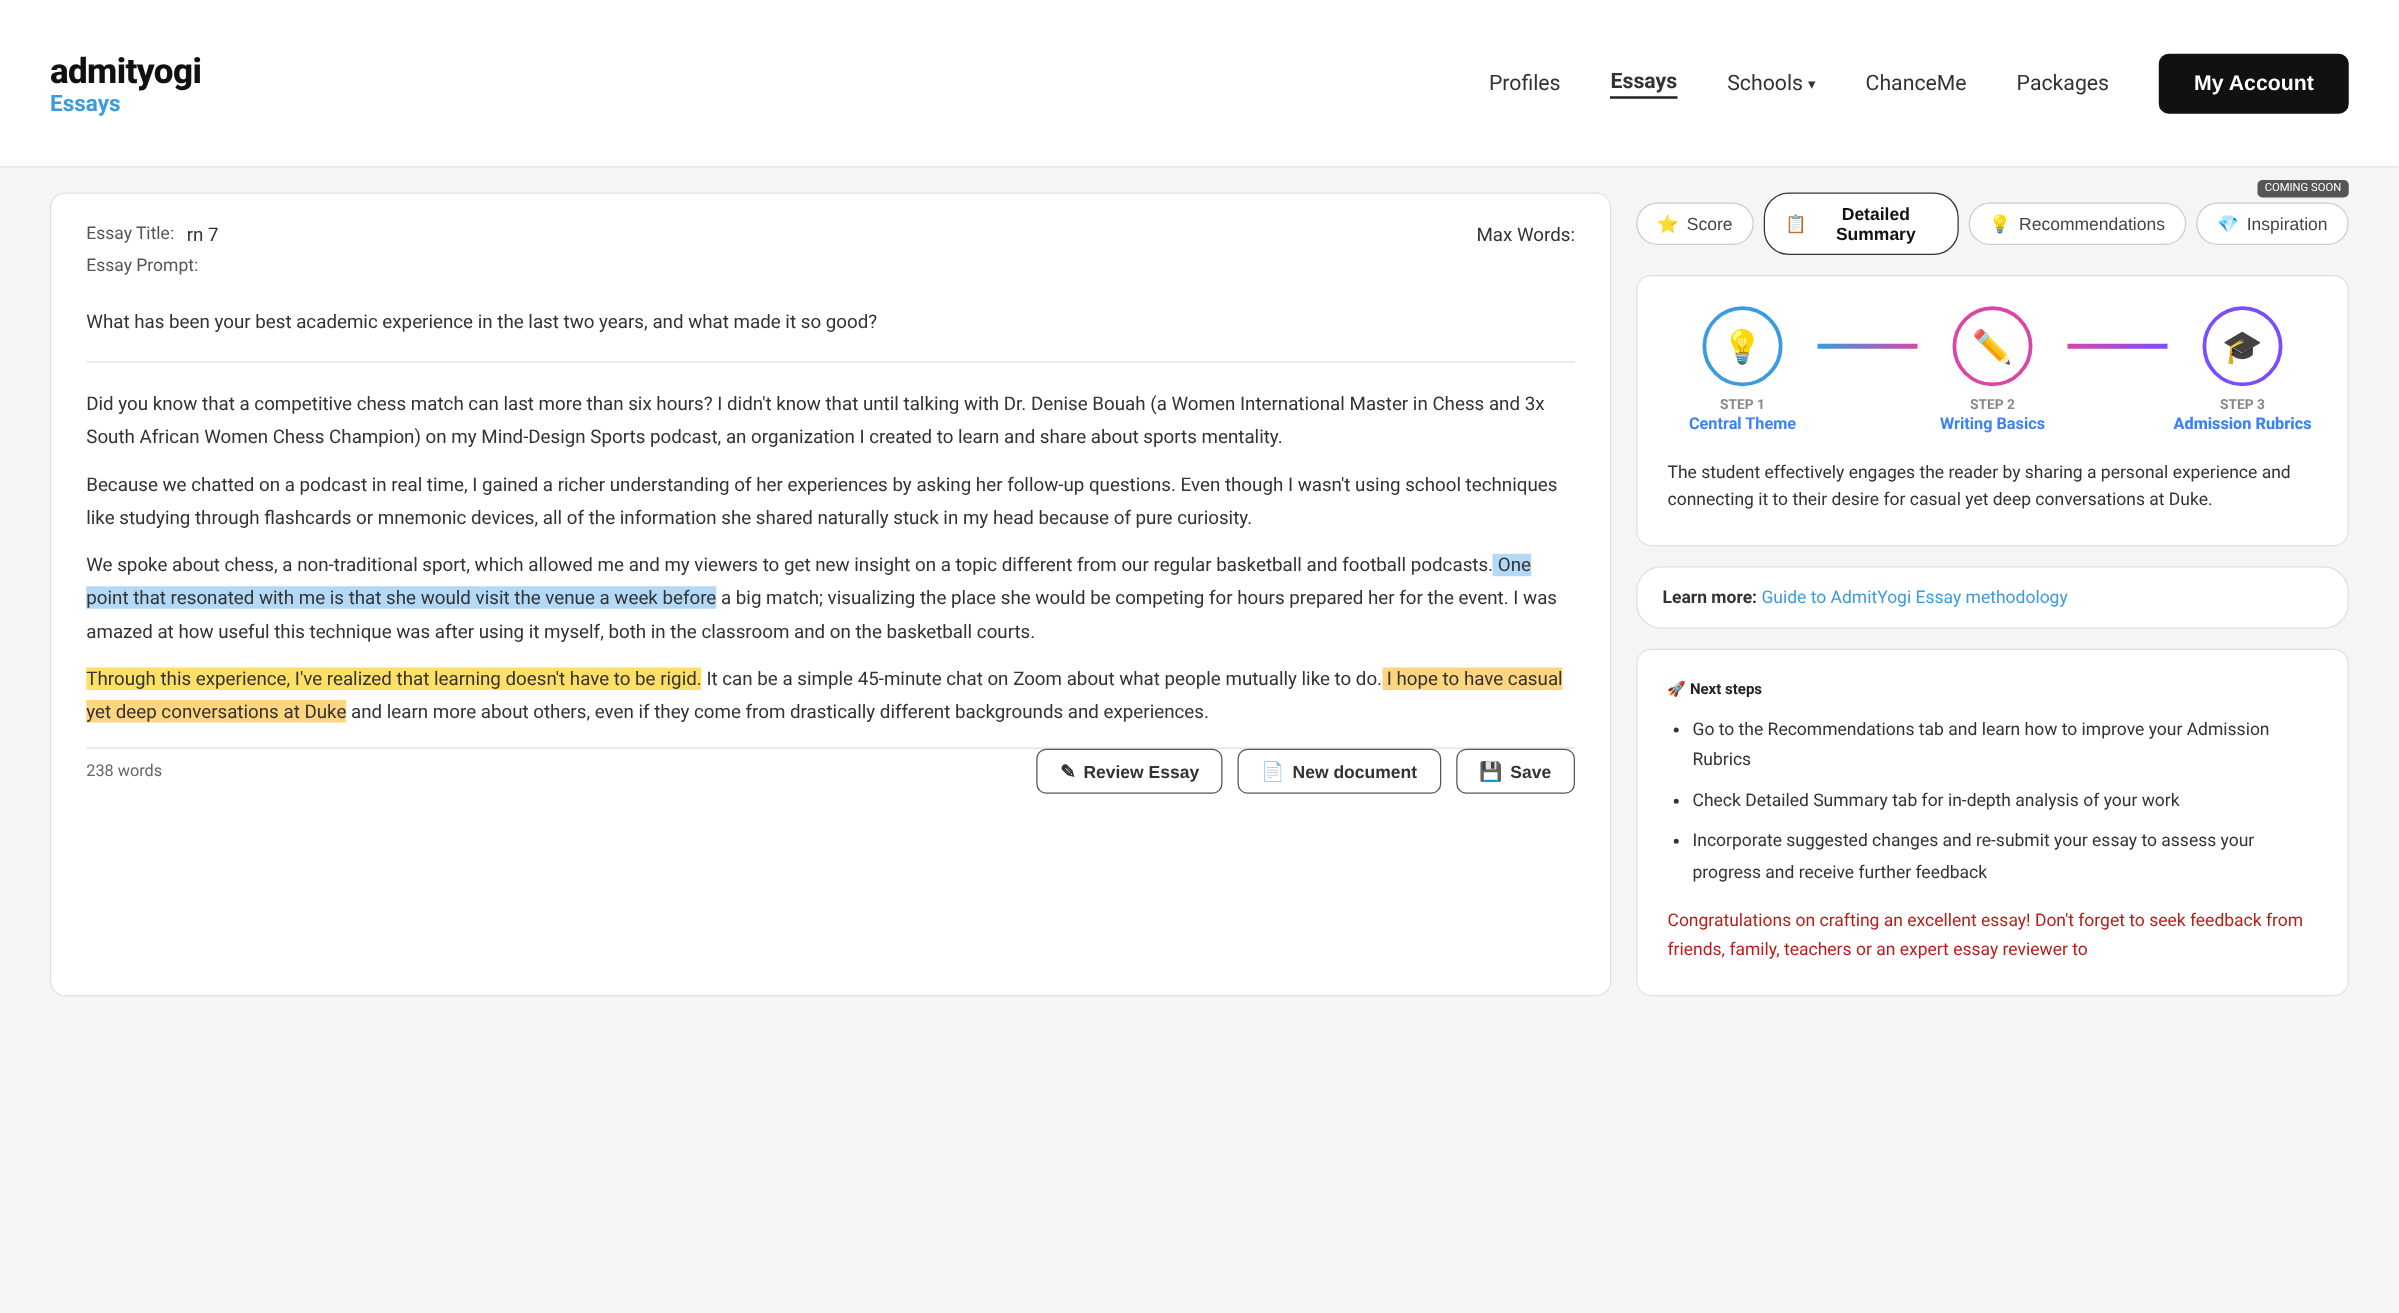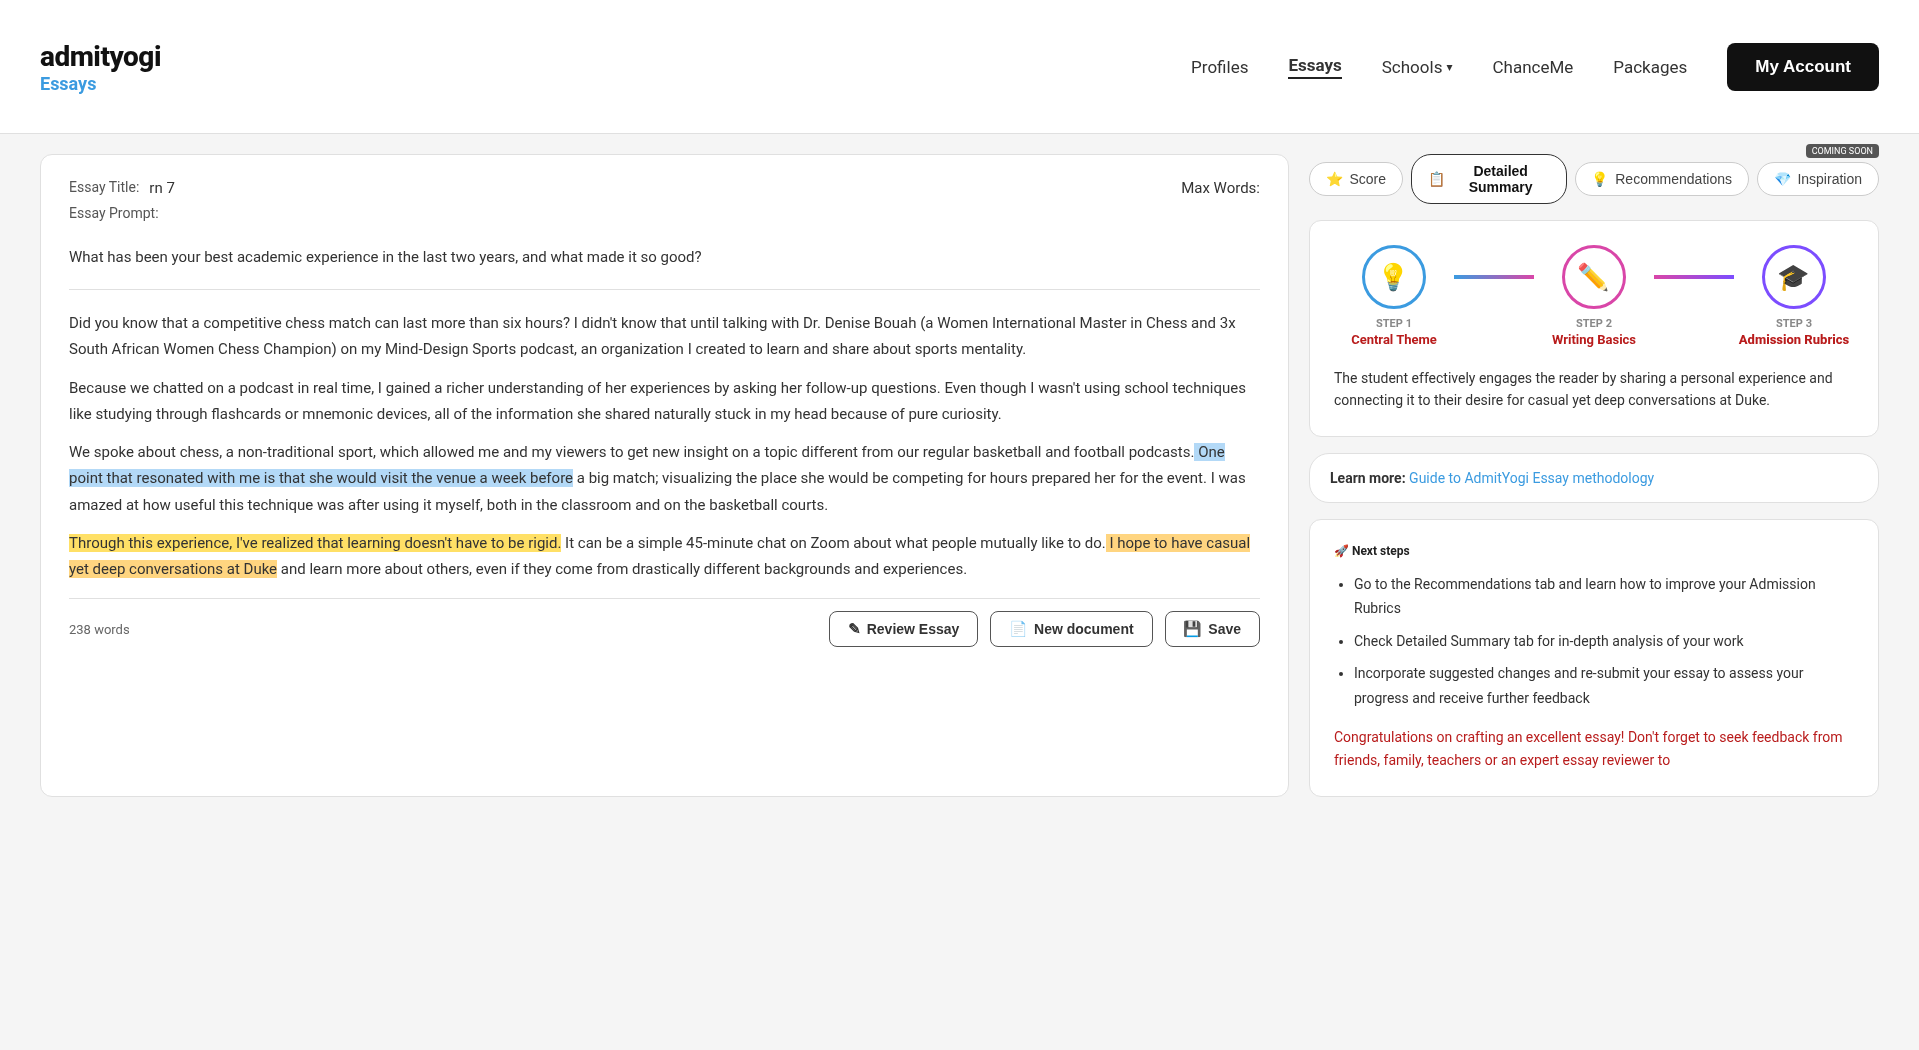--- a/index.html
+++ b/index.html
@@ -65,21 +65,21 @@
     .highlight-blue { background-color: #b3d9f7; }
     .highlight-orange { background-color: #ffd580; }
 
     
     .essay-footer {
       display: flex;
       align-items: center;
       justify-content: flex-end;
       gap: 12px;
       margin-top: 16px;
-      padding-top: 12px;
+      padding-top: 0;
       border-top: 1px solid #e0e0e0;
     }
     .word-count { font-size: 13px; color: #666; margin-right: auto; }
     .footer-btn {
       display: flex;
       align-items: center;
       gap: 6px;
       background: #fff;
       border: 1.5px solid #555;
       border-radius: 8px;
@@ -176,21 +176,21 @@
     .step-circle.step3 { border-color: #7c4dff; }
     .step-connector {
       flex: 1;
       height: 4px;
       margin-top: 30px;
       align-self: flex-start;
     }
     .connector-blue { background: linear-gradient(to right, #3b9be0, #d946a8); }
     .connector-purple { background: linear-gradient(to right, #d946a8, #7c4dff); }
     .step-label-num { font-size: 11px; font-weight: 700; color: #888; margin-top: 8px; }
-    .step-label-text { font-size: 13px; font-weight: 700; color: #b91c1c; text-align: center; margin-top: 2px; }
+    .step-label-text { font-size: 13px; font-weight: 700; color: #3b82f6; text-align: center; margin-top: 2px; }
     .step-label-text.bold { font-weight: 800; }
 
     .steps-desc {
       font-size: 14px;
       color: #333;
       line-height: 1.6;
     }
 
     
     .learn-more-card {

